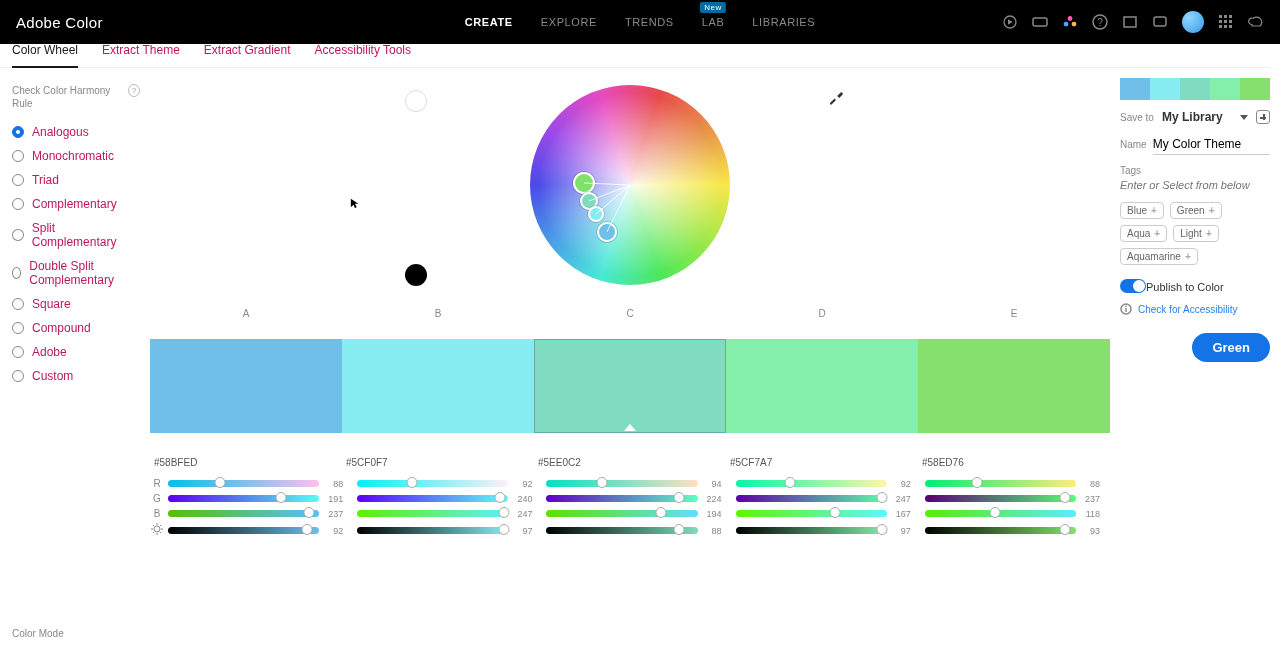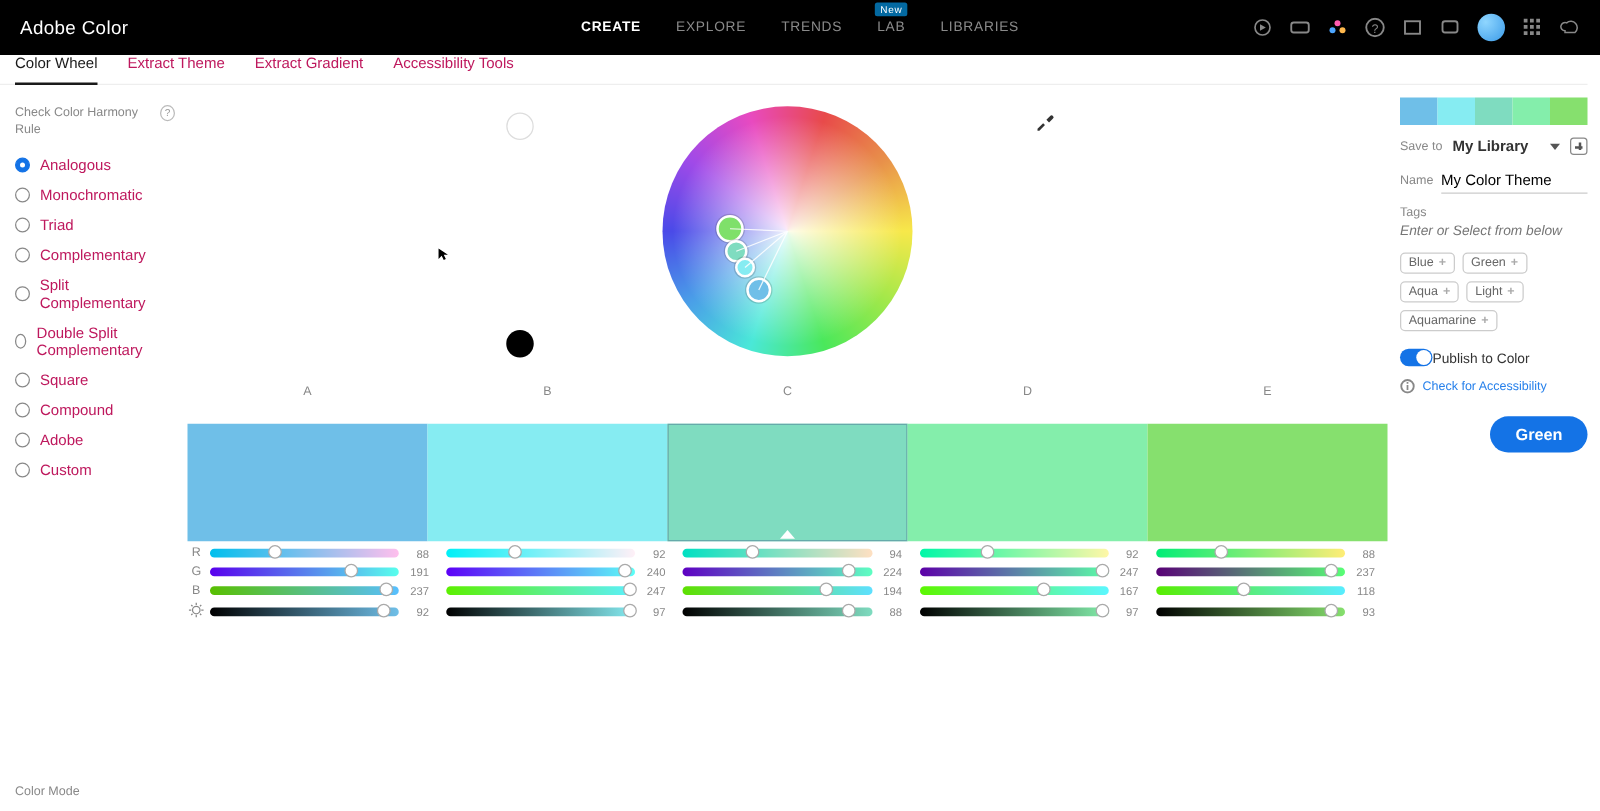--- a/index.html
+++ b/index.html
@@ -286,20 +286,37 @@
         <div class="col">
           <div class="swatch sel" style="background: rgb(127, 220, 192);"></div>
         </div>
         <div class="col">
           <div class="swatch" style="background: rgb(132, 238, 171);"></div>
         </div>
         <div class="col">
           <div class="swatch" style="background: rgb(134, 224, 110);"></div>
         </div>
       </div>
+    <div class="cols" id="hexes">
+        <div class="col">
+          <div class="hexrow">#58BFED</div>
+        </div>
+        <div class="col">
+          <div class="hexrow">#5CF0F7</div>
+        </div>
+        <div class="col">
+          <div class="hexrow">#5EE0C2</div>
+        </div>
+        <div class="col">
+          <div class="hexrow">#5CF7A7</div>
+        </div>
+        <div class="col">
+          <div class="hexrow">#58ED76</div>
+        </div>
+      </div>
 
     <div id="sliders">
         <div class="slrow">
           <div class="slab">R</div>
           <div class="slcols">
             <div class="slcol">
               <div class="track" style="background: linear-gradient(90deg, rgb(0, 191, 237), rgb(255, 191, 237));">
                 <div class="thumb" style="left: 34.5098%;"></div>
               </div>
               <div class="slval">88</div>

